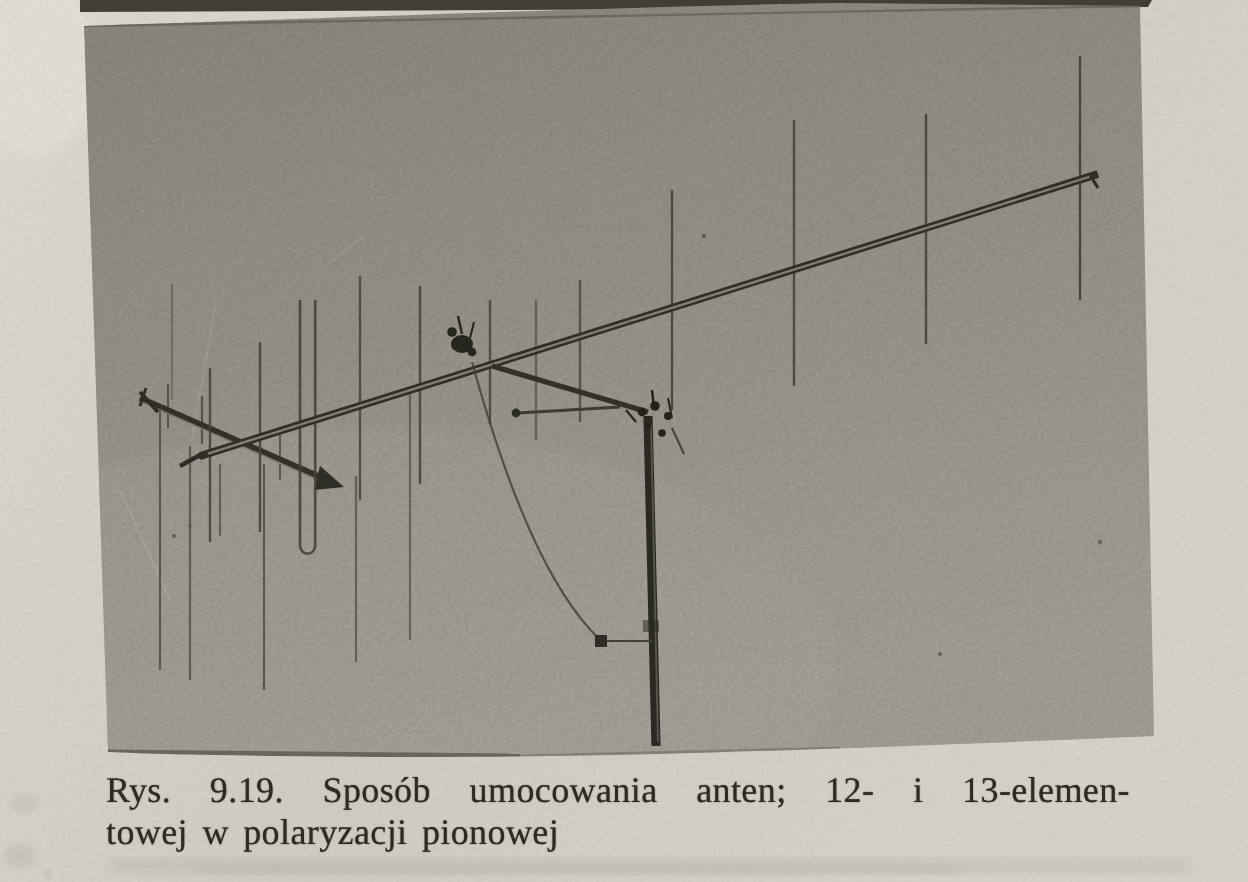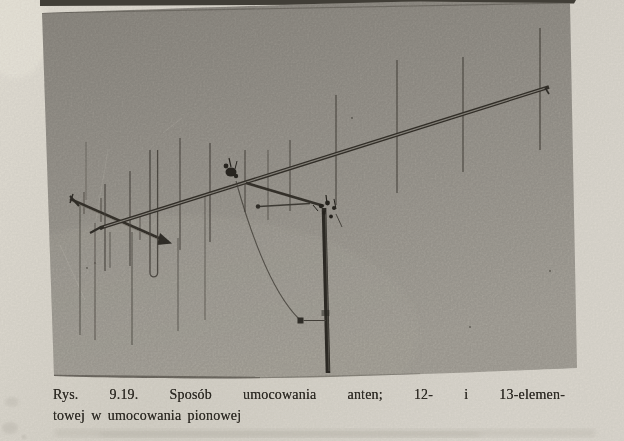--- a/index.html
+++ b/index.html
@@ -5,21 +5,21 @@
   html, body { margin: 0; padding: 0; }
   body {
     width: 624px; height: 441px; overflow: hidden;
     background: #d9d5cb;
     font-family: "Liberation Serif", serif;
   }
   #page { position: relative; width: 624px; height: 441px; }
   #art { position: absolute; left: 0; top: 0; }
   .caption {
     position: absolute; left: 53px; top: 385px; width: 512px;
-    color: #2e2b25; font-size: 14px; line-height: 20.5px;
+    color: #2e2b25; font-size: 18px; line-height: 20.5px;
     letter-spacing: 0.2px;
     text-shadow: 0 0 0.6px #45413a;
   }
   .caption .l1 { text-align: justify; text-align-last: justify; white-space: nowrap; }
   .caption .l1 {  word-spacing: 3.5px; }
   .caption .l2 { word-spacing: 2.5px; }
 </style>
 </head>
 <body>
 
@@ -176,16 +176,16 @@
       <rect x="55" y="429" width="540" height="8" fill="#b3afa5" opacity="0.35" filter="url(#blur3)"></rect>
       <rect x="100" y="432" width="380" height="5" fill="#a8a49a" opacity="0.25" filter="url(#blur3)"></rect>
       <ellipse cx="12" cy="402" rx="7" ry="5" fill="#bcb8ae" opacity="0.45" filter="url(#blur2)"></ellipse>
       <ellipse cx="10" cy="428" rx="8" ry="6" fill="#b5b1a7" opacity="0.40" filter="url(#blur2)"></ellipse>
       <circle cx="24" cy="437" r="2" fill="#a19d93" opacity="0.4" filter="url(#blur2)"></circle>
     </g>
   </svg>
 
   <div class="caption">
     <div class="l1">Rys. 9.19. Sposób umocowania anten; 12- i 13-elemen-</div>
-    <div class="l2">towej w umocowania pionowej</div>
+    <div class="l2">towej w polaryzacji pionowej</div>
   </div>
 
 </div>
 
 </body></html>

